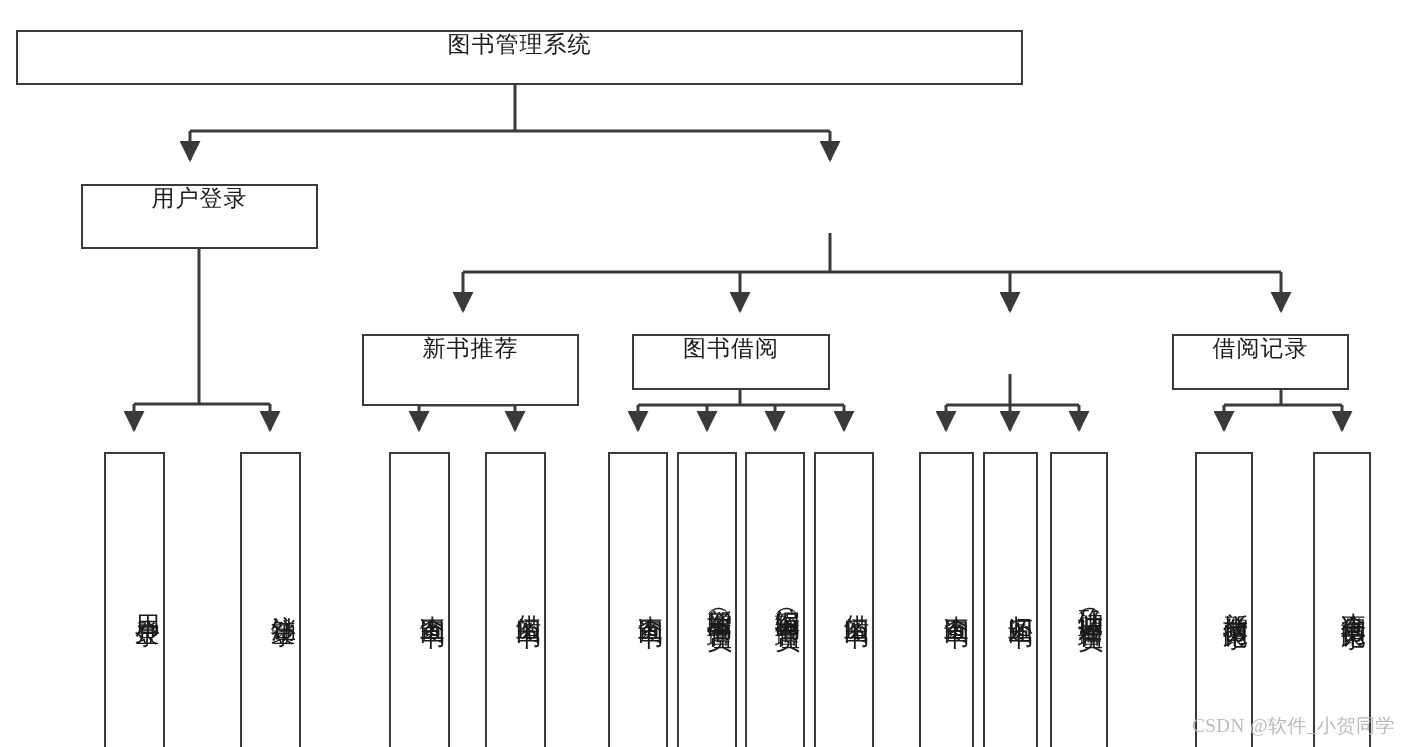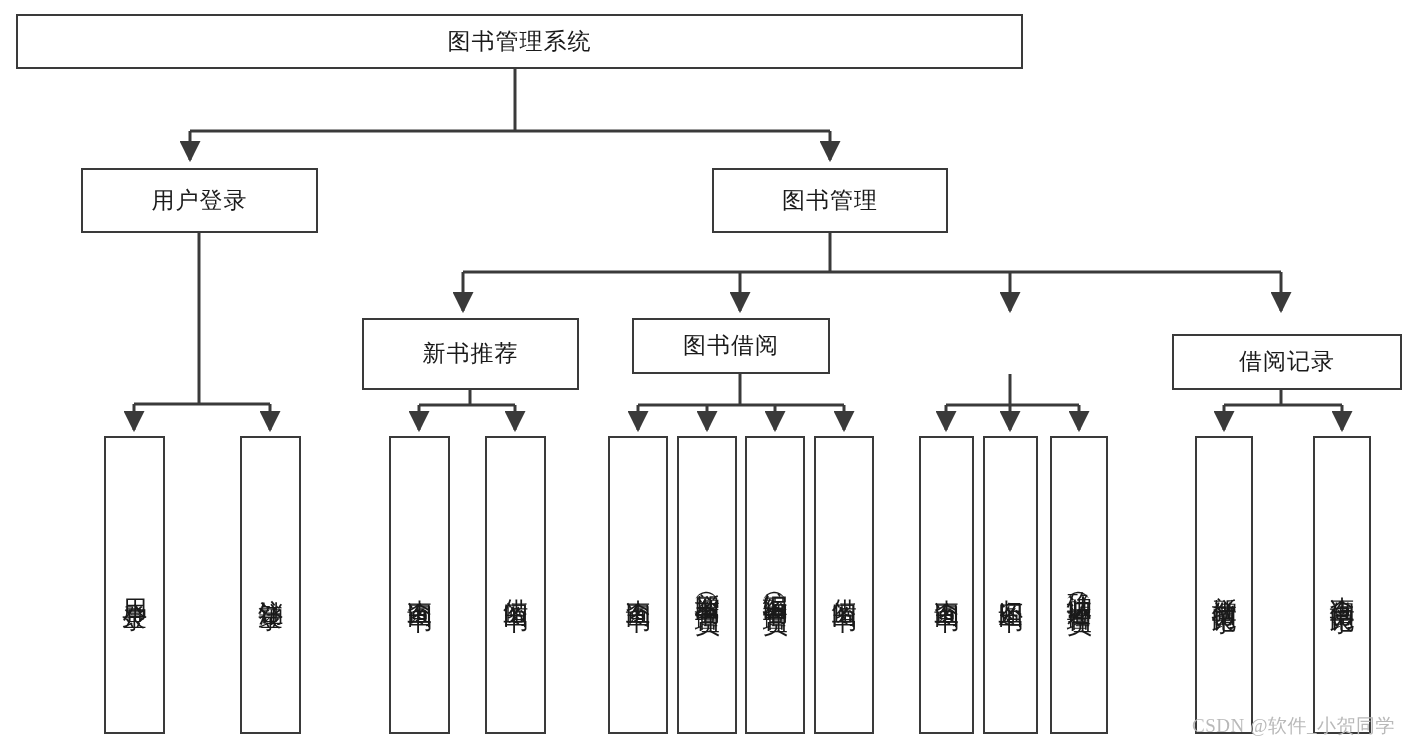--- a/index.html
+++ b/index.html
@@ -24,23 +24,23 @@
     width: 1405px;
     height: 747px;
     pointer-events: none;
   }
   .node {
     position: absolute;
     box-sizing: border-box;
     border: 2px solid #3a3a3a;
     background: #ffffff;
     display: flex;
-    align-items: center;
     justify-content: center;
     color: #1a1a1a;
+    margin-top: 16px;
   }
   .node.horiz {
     font-size: 23px;
     letter-spacing: 1px;
     line-height: 1.1;
   }
   .node.vert {
     writing-mode: vertical-rl;
     text-orientation: upright;
     font-size: 25px;
@@ -117,31 +117,28 @@
     </g>
   </svg>
 
   <div class="node horiz" style="left:16px; top:14px; width:1007px; height:55px;">
     <span>图书管理系统</span>
   </div>
 
   <div class="node horiz" style="left:81px; top:168px; width:237px; height:65px;">
     <span>用户登录</span>
   </div>
-  <div class="node horiz" style="left:712px; top:168px; width:236px; height:65px;">
-    <span>图书管理</span>
-  </div>
 
   <div class="node horiz" style="left:362px; top:318px; width:217px; height:72px;">
     <span>新书推荐</span>
   </div>
   <div class="node horiz" style="left:632px; top:318px; width:198px; height:56px;">
     <span>图书借阅</span>
   </div>
-  <div class="node horiz" style="left:1172px; top:334px; width:230px; height:56px;">
+  <div class="node horiz" style="left:1172px; top:318px; width:177px; height:56px;">
     <span>借阅记录</span>
   </div>
 
   <div class="node vert" style="left:104px; top:436px; width:61px; height:298px;">
     <span class="vlabel">用户登录</span>
   </div>
   <div class="node vert" style="left:240px; top:436px; width:61px; height:298px;">
     <span class="vlabel">注销登录</span>
   </div>
 

